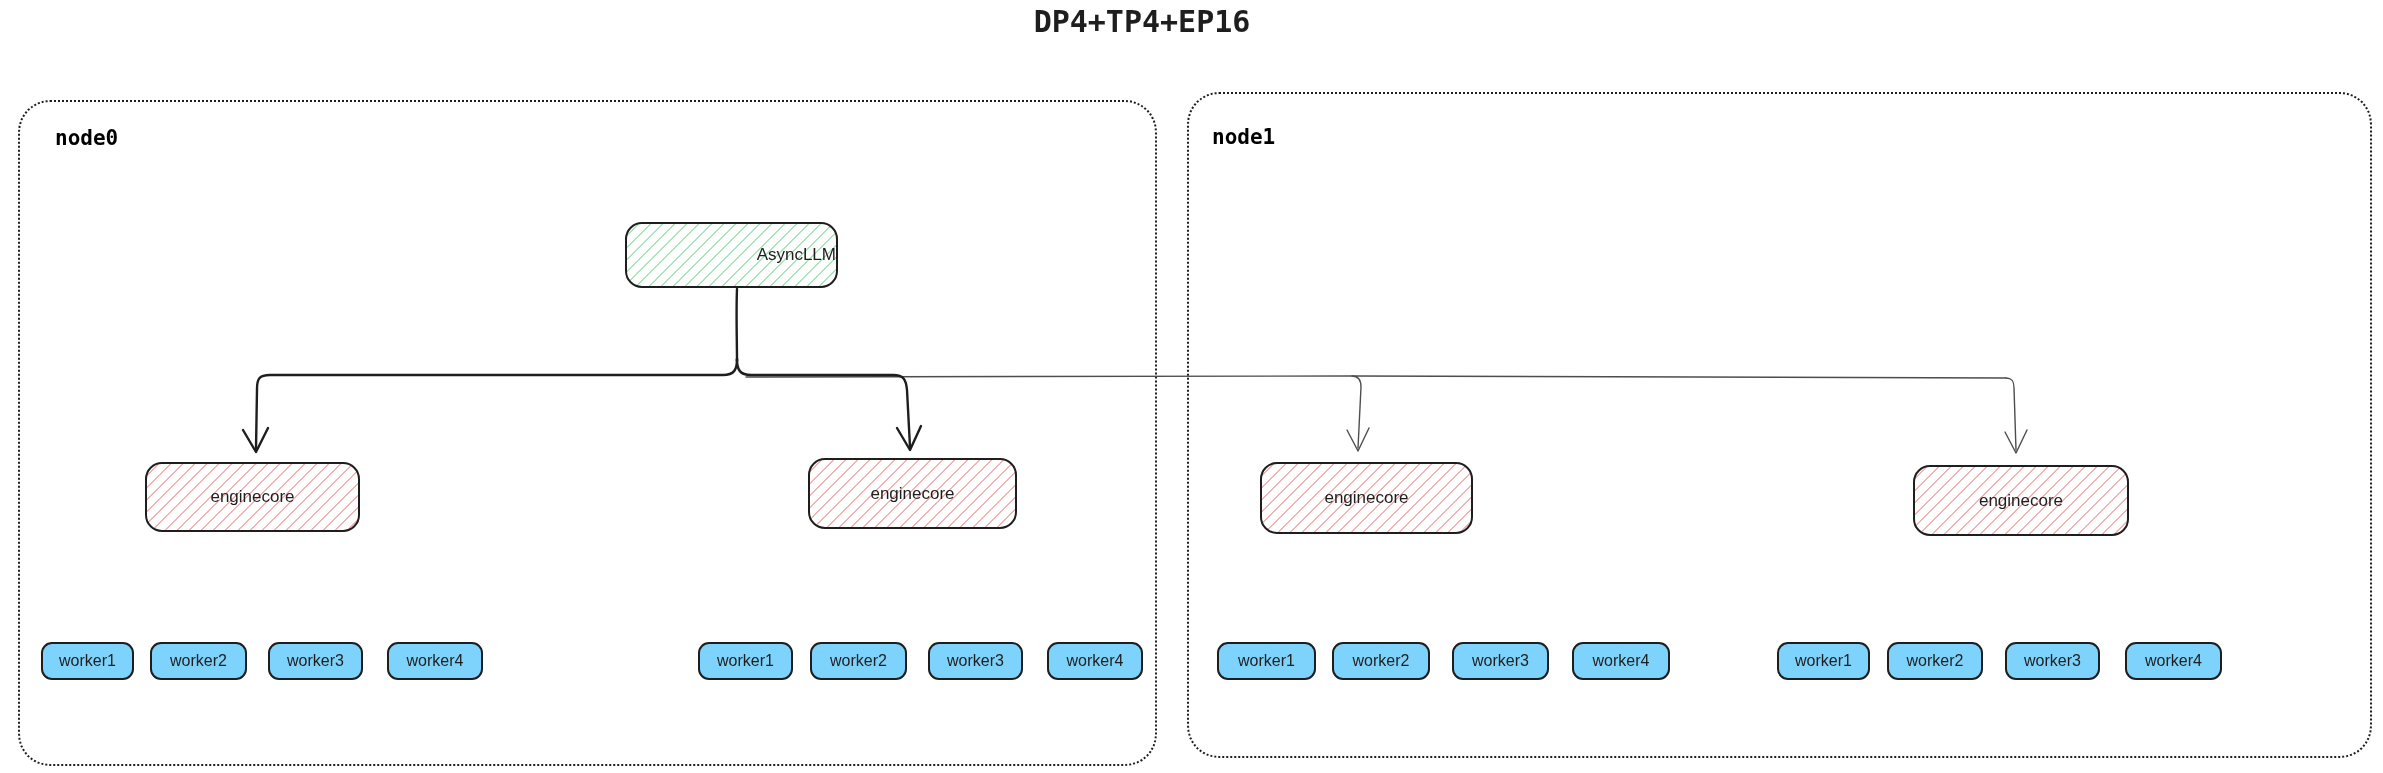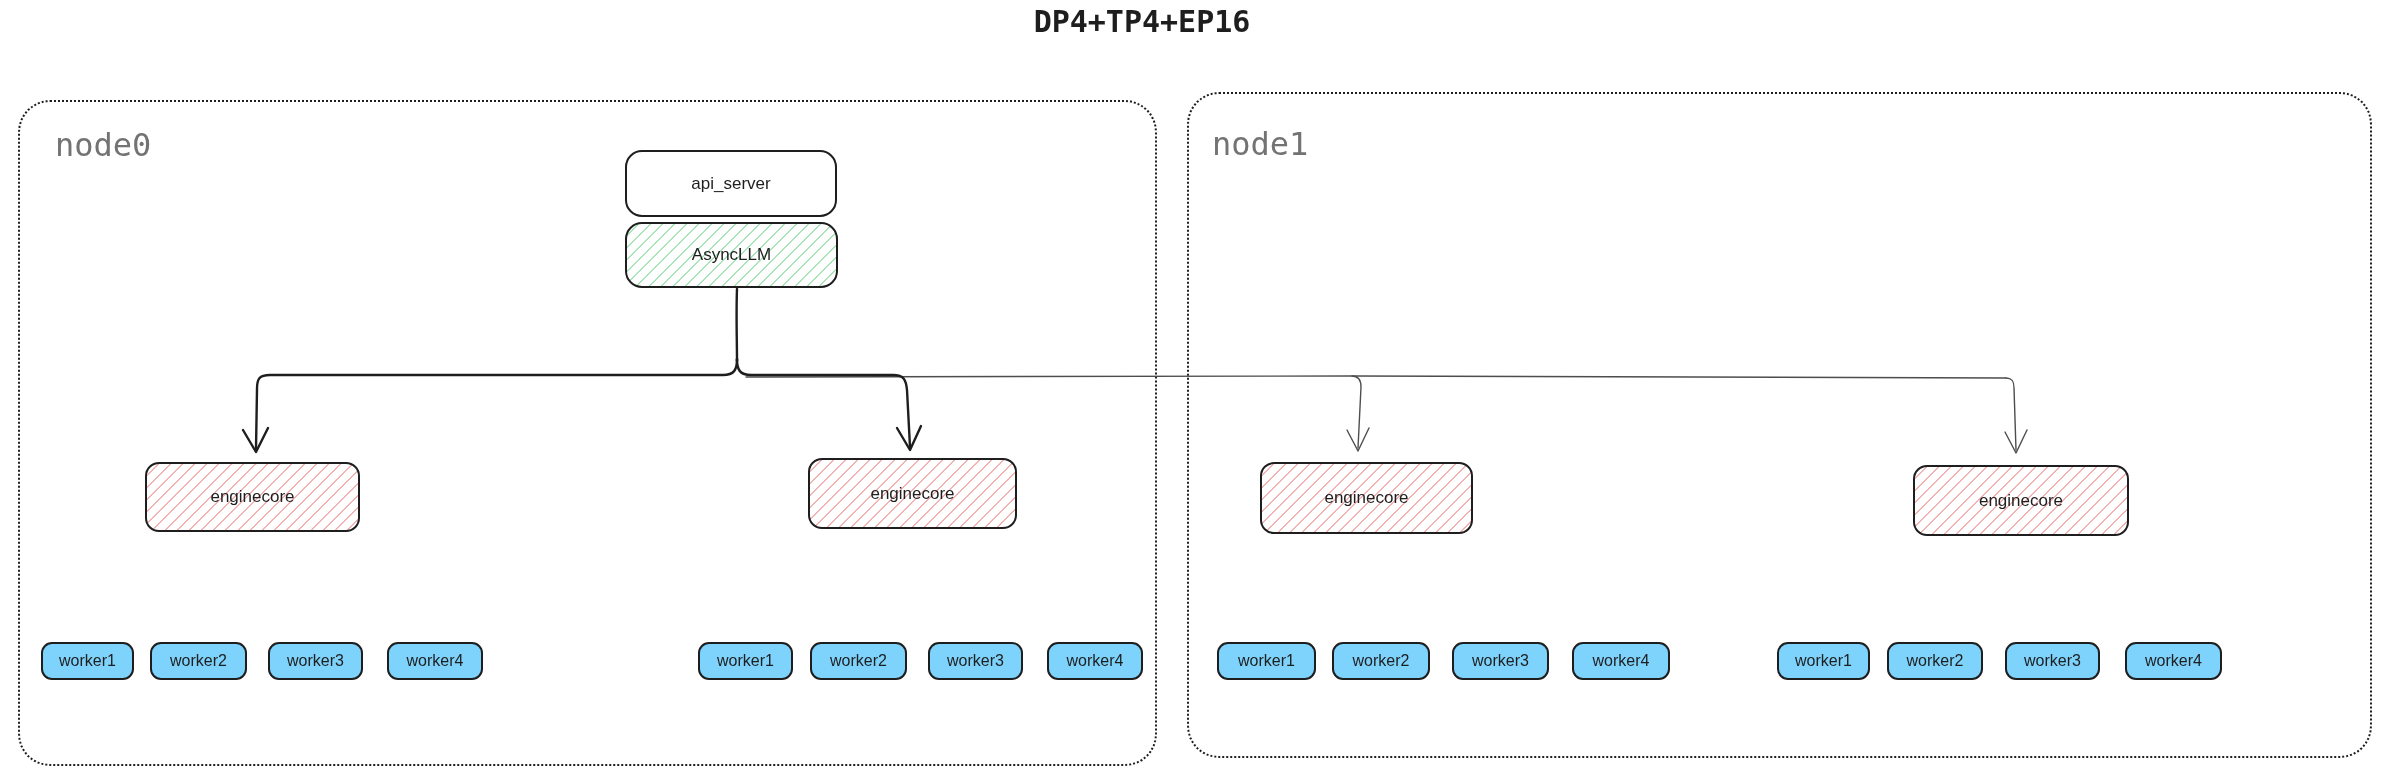--- a/index.html
+++ b/index.html
@@ -34,23 +34,23 @@
     border: 2px dotted #1e1e1e;
     border-radius: 32px;
     background: transparent;
     box-sizing: border-box;
   }
   .node-rect.node0 { left: 18px;   top: 100px; width: 1139px; height: 666px; }
   .node-rect.node1 { left: 1187px; top: 92px;  width: 1185px; height: 666px; }
   .node-label {
     position: absolute;
     font-family: "DejaVu Sans Mono", monospace;
-    font-size: 32px;
-    font-weight: 400;
-    color: #737373;
+    font-size: 21px;
+    font-weight: 700;
+    color: #000000;
     white-space: nowrap;
   }
   .node-label.n0 { left: 55px;   top: 126px; }
   .node-label.n1 { left: 1212px; top: 125px; }
   .shape {
     position: absolute;
     box-sizing: border-box;
     border: 2.2px solid #1e1e1e;
     border-radius: 17px;
     display: flex;
@@ -60,28 +60,28 @@
     color: #1e1e1e;
     background: #ffffff;
     white-space: nowrap;
   }
   .shape.green-hachure {
     background: #ffffff repeating-linear-gradient(
       135deg,
       transparent 0px, transparent 7.2px,
       #a9e5b9 7.2px, #a9e5b9 8.6px
     );
+    justify-content: flex-end;
   }
   .shape.red-hachure {
     background: #ffffff repeating-linear-gradient(
       135deg,
       transparent 0px, transparent 7.2px,
       #f4b3b3 7.2px, #f4b3b3 8.6px
     );
-    border-radius: 14px;
   }
   .worker {
     position: absolute;
     box-sizing: border-box;
     border: 2px solid #1e1e1e;
     border-radius: 11px;
     height: 38px;
     top: 642px;
     display: flex;
     align-items: center;
@@ -123,23 +123,20 @@
 
     <g stroke="#1e1e1e" stroke-width="2.4" fill="none" stroke-linecap="round">
       <path d="M737 289 C736 315 737 340 737 361"></path>
       <path d="M737 359 C737 370 734 375 723 375 L270 375 C259 375 257 379 257 389 L256 449"></path>
       <path d="M243 430 L256 452 M268 428 L256 452"></path>
       <path d="M737 359 C737 370 740 375 751 375 L893 375 C904 375 906 380 907 390 L910 447"></path>
       <path d="M897 428 L910 450 M921 426 L910 450"></path>
     </g>
   </svg>
 
-  <div class="shape" style="left:625px; top:150px; width:212px; height:67px;">
-    <span>api_server</span>
-  </div>
   <div class="shape green-hachure" style="left:625px; top:222px; width:213px; height:66px;">
     <span>AsyncLLM</span>
   </div>
 
   <div class="shape red-hachure" style="left:145px; top:462px; width:215px; height:70px;">
     <span>enginecore</span>
   </div>
   <div class="shape red-hachure" style="left:808px; top:458px; width:209px; height:71px;">
     <span>enginecore</span>
   </div>

